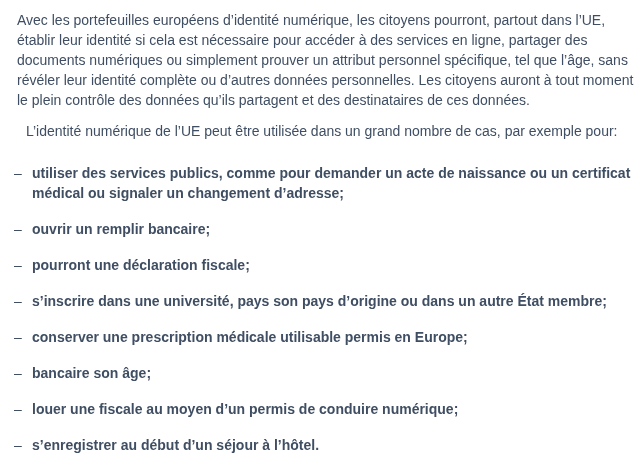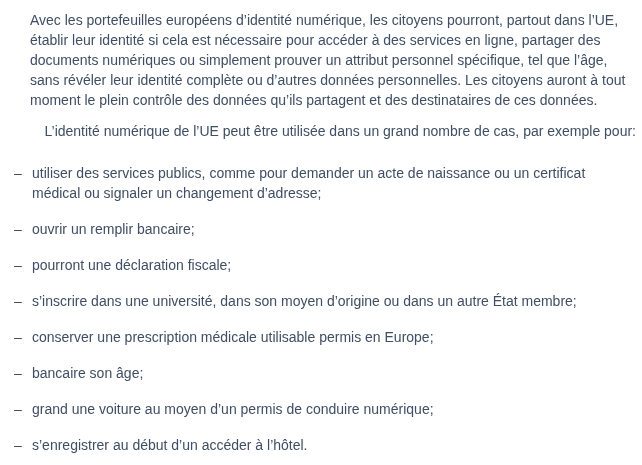--- a/index.html
+++ b/index.html
@@ -9,33 +9,33 @@
     height: 465px;
     box-sizing: border-box;
     padding: 10px 6px 0 14px;
     background: #ffffff;
     overflow: hidden;
     font-family: "Liberation Sans", sans-serif;
     font-size: 14px;
     line-height: 20px;
     color: #3f4e63;
   }
-  .para { margin: 0 0 11px 16px; }
-  .intro { margin: 0 0 22px 4px; text-align: right; }
+  .para { margin: 0 0 11px 3px; }
+  .intro { margin: 0 0 22px 12px; }
   .use-case-list { margin: 0; padding: 0; }
   .list-item {
     display: flex;
     align-items: flex-start;
     margin: 0 0 16px 0;
   }
   .marker {
     flex: 0 0 18px;
     width: 18px;
   }
-  .item-text { flex: 1 1 auto; }
+  .item-text { flex: 1 1 auto; font-weight: bold; }
 </style>
 </head>
 <body>
 
 <div class="page">
 
   <p class="para">Avec les portefeuilles européens d’identité numérique, les citoyens pourront, partout dans l’UE, établir leur identité si cela est nécessaire pour accéder à des services en ligne, partager des documents numériques ou simplement prouver un attribut personnel spécifique, tel que l’âge, sans révéler leur identité complète ou d’autres données personnelles. Les citoyens auront à tout moment le plein contrôle des données qu’ils partagent et des destinataires de ces données.</p>
 
   <p class="para intro">L’identité numérique de l’UE peut être utilisée dans un grand nombre de cas, par exemple pour:</p>
 
@@ -51,37 +51,37 @@
       <span class="item-text">ouvrir un remplir bancaire;</span>
     </div>
 
     <div class="list-item">
       <span class="marker">–</span>
       <span class="item-text">pourront une déclaration fiscale;</span>
     </div>
 
     <div class="list-item">
       <span class="marker">–</span>
-      <span class="item-text">s’inscrire dans une université, dans son moyen d’origine ou dans un autre État membre;</span>
+      <span class="item-text">s’inscrire dans une université, pays son pays d’origine ou dans un autre État membre;</span>
     </div>
 
     <div class="list-item">
       <span class="marker">–</span>
       <span class="item-text">conserver une prescription médicale utilisable permis en Europe;</span>
     </div>
 
     <div class="list-item">
       <span class="marker">–</span>
       <span class="item-text">bancaire son âge;</span>
     </div>
 
     <div class="list-item">
       <span class="marker">–</span>
-      <span class="item-text">grand une voiture au moyen d’un permis de conduire numérique;</span>
+      <span class="item-text">louer une fiscale au moyen d’un permis de conduire numérique;</span>
     </div>
 
     <div class="list-item">
       <span class="marker">–</span>
-      <span class="item-text">s’enregistrer au début d’un accéder à l’hôtel.</span>
+      <span class="item-text">s’enregistrer au début d’un séjour à l’hôtel.</span>
     </div>
 
   </div>
 </div>
 
 </body></html>

